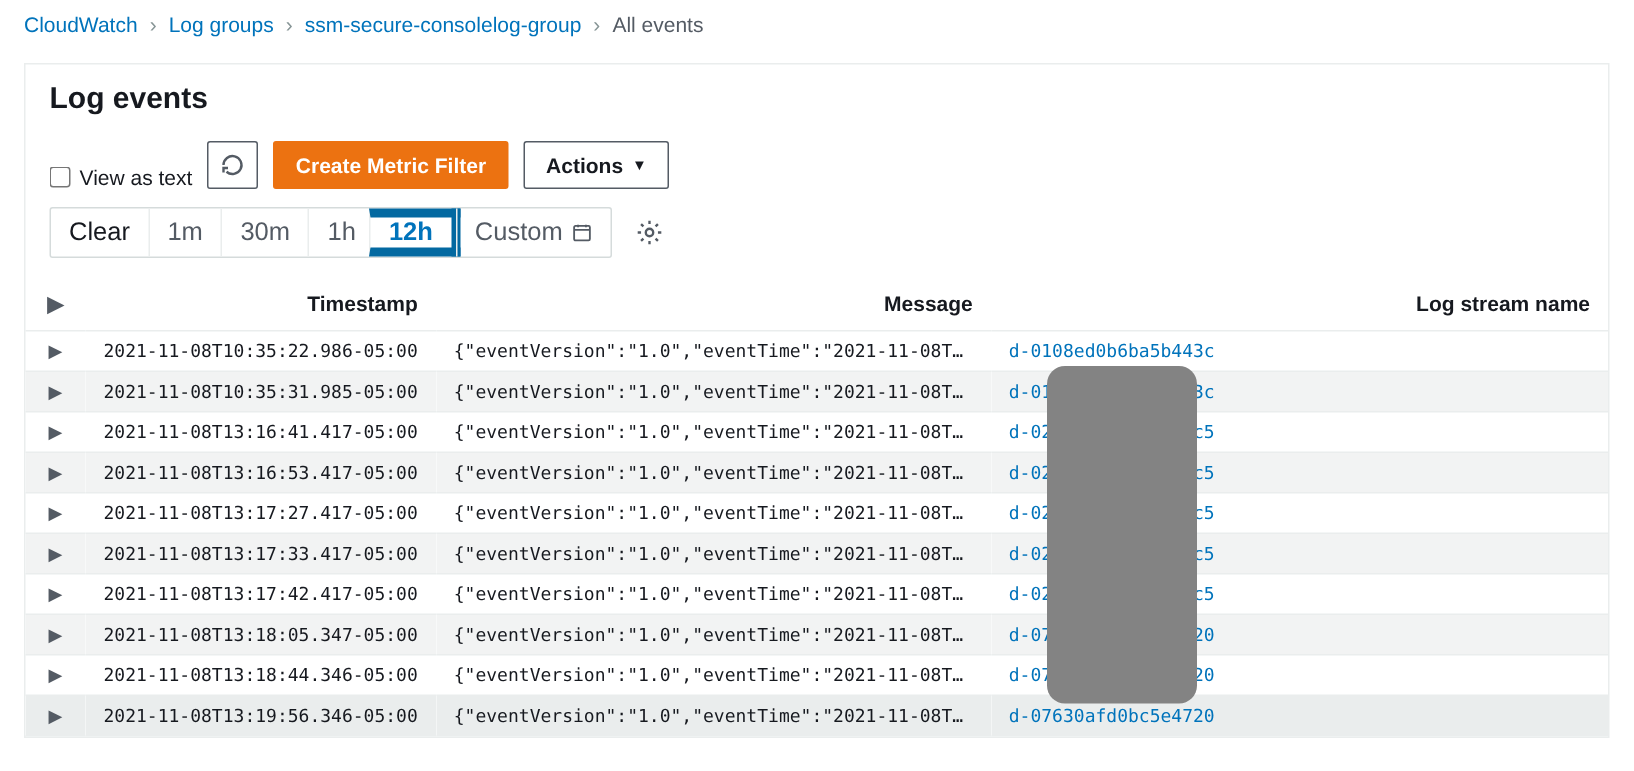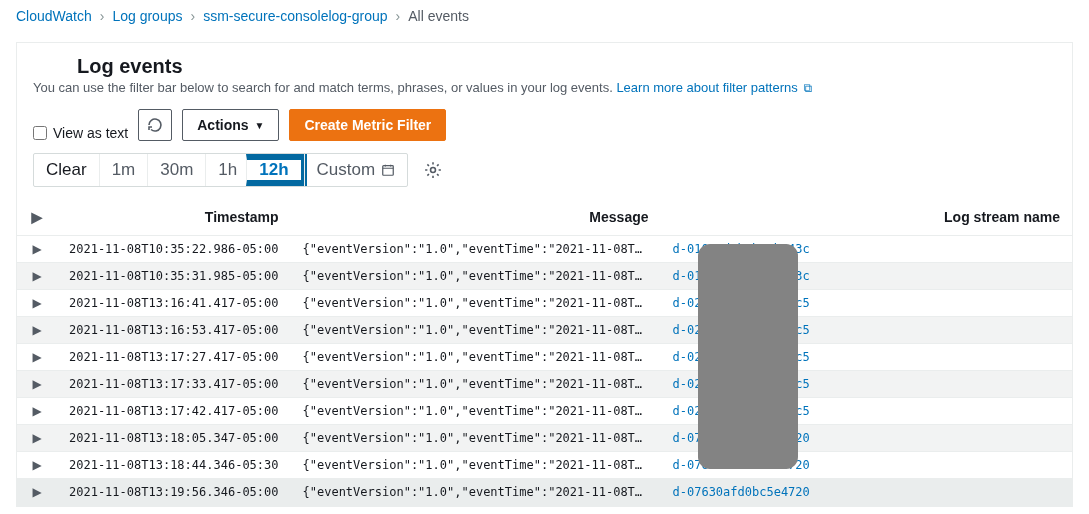--- a/index.html
+++ b/index.html
@@ -20,21 +20,21 @@
     .breadcrumb a { color: #0073bb; text-decoration: none; cursor: pointer; }
     .breadcrumb .sep { color: #879596; }
     .breadcrumb .current { color: #545b64; }
 
     .panel {
       margin: 10px 16px 0 16px;
       border: 1px solid #eaeded;
       background: #fff;
     }
     .panel-head { padding: 12px 16px 10px 16px; }
-    .panel-head h1 { font-size: 20px; font-weight: 700; margin-bottom: 2px; margin-left: 44px; }
+    .panel-head h1 { font-size: 20px; font-weight: 700; margin-bottom: 2px; }
     .panel-sub { font-size: 13px; color: #545b64; }
     .panel-sub a { color: #0073bb; text-decoration: none; }
     .ext-icon { color:#0073bb; font-size:12px; margin-left:2px; }
 
     .toolbar {
       display: flex;
       align-items: flex-end;
       gap: 10px;
       padding: 4px 16px 12px 16px;
     }
@@ -140,44 +140,40 @@
   <a>Log groups</a>
   <span class="sep">›</span>
   <a>ssm-secure-consolelog-group</a>
   <span class="sep">›</span>
   <span class="current">All events</span>
 </div>
 
 <div class="panel">
   <div class="panel-head">
     <h1>Log events</h1>
-    <div class="panel-sub">
-      <span>You can use the filter bar below to search for and match terms, phrases, or values in your log events. </span><a>Learn more about filter patterns</a>
-      <span class="ext-icon">⧉</span>
-    </div>
   </div>
 
   <div class="toolbar">
     <label class="checkbox-wrap">
       <input type="checkbox" style="">
       <span>View as text</span>
     </label>
     <button class="btn icon-only">
       <span>
         <svg width="16" height="16" viewBox="0 0 16 16" fill="none" stroke="#545b64" stroke-width="1.6">
               <path d="M2 8a6 6 0 1 1 2 4.5"></path>
               <path d="M2 13v-3h3"></path>
             </svg>
       </span>
     </button>
+    <button class="btn btn-primary">Create Metric Filter</button>
     <button class="btn">
       <span>Actions</span>
       <span class="caret">▼</span>
     </button>
-    <button class="btn btn-primary">Create Metric Filter</button>
   </div>
 
   <div class="search-row">
 
     <div class="times-group">
       <div class="seg clear">Clear</div>
       <div class="seg">1m</div>
       <div class="seg">30m</div>
       <div class="seg">1h</div>
       <div class="seg active highlight-12h">12h</div>
@@ -257,21 +253,21 @@
     <td class="col-stream"><span class="stream-link">d-027e320f8736373c5</span></td>
   </tr>
           <tr>
     <td class="expand-col"><span class="expand-caret">▶</span></td>
     <td class="col-ts">2021-11-08T13:18:05.347-05:00</td>
     <td class="col-msg">{"eventVersion":"1.0","eventTime":"2021-11-08T18:18…</td>
     <td class="col-stream"><span class="stream-link">d-07630afd0bc5e4720</span></td>
   </tr>
           <tr>
     <td class="expand-col"><span class="expand-caret">▶</span></td>
-    <td class="col-ts">2021-11-08T13:18:44.346-05:30</td>
+    <td class="col-ts">2021-11-08T13:18:44.346-05:00</td>
     <td class="col-msg">{"eventVersion":"1.0","eventTime":"2021-11-08T18:18…</td>
     <td class="col-stream"><span class="stream-link">d-07630afd0bc5e4720</span></td>
   </tr>
           <tr>
     <td class="expand-col"><span class="expand-caret">▶</span></td>
     <td class="col-ts">2021-11-08T13:19:56.346-05:00</td>
     <td class="col-msg">{"eventVersion":"1.0","eventTime":"2021-11-08T18:19…</td>
     <td class="col-stream"><span class="stream-link">d-07630afd0bc5e4720</span></td>
   </tr>
         </tbody>

